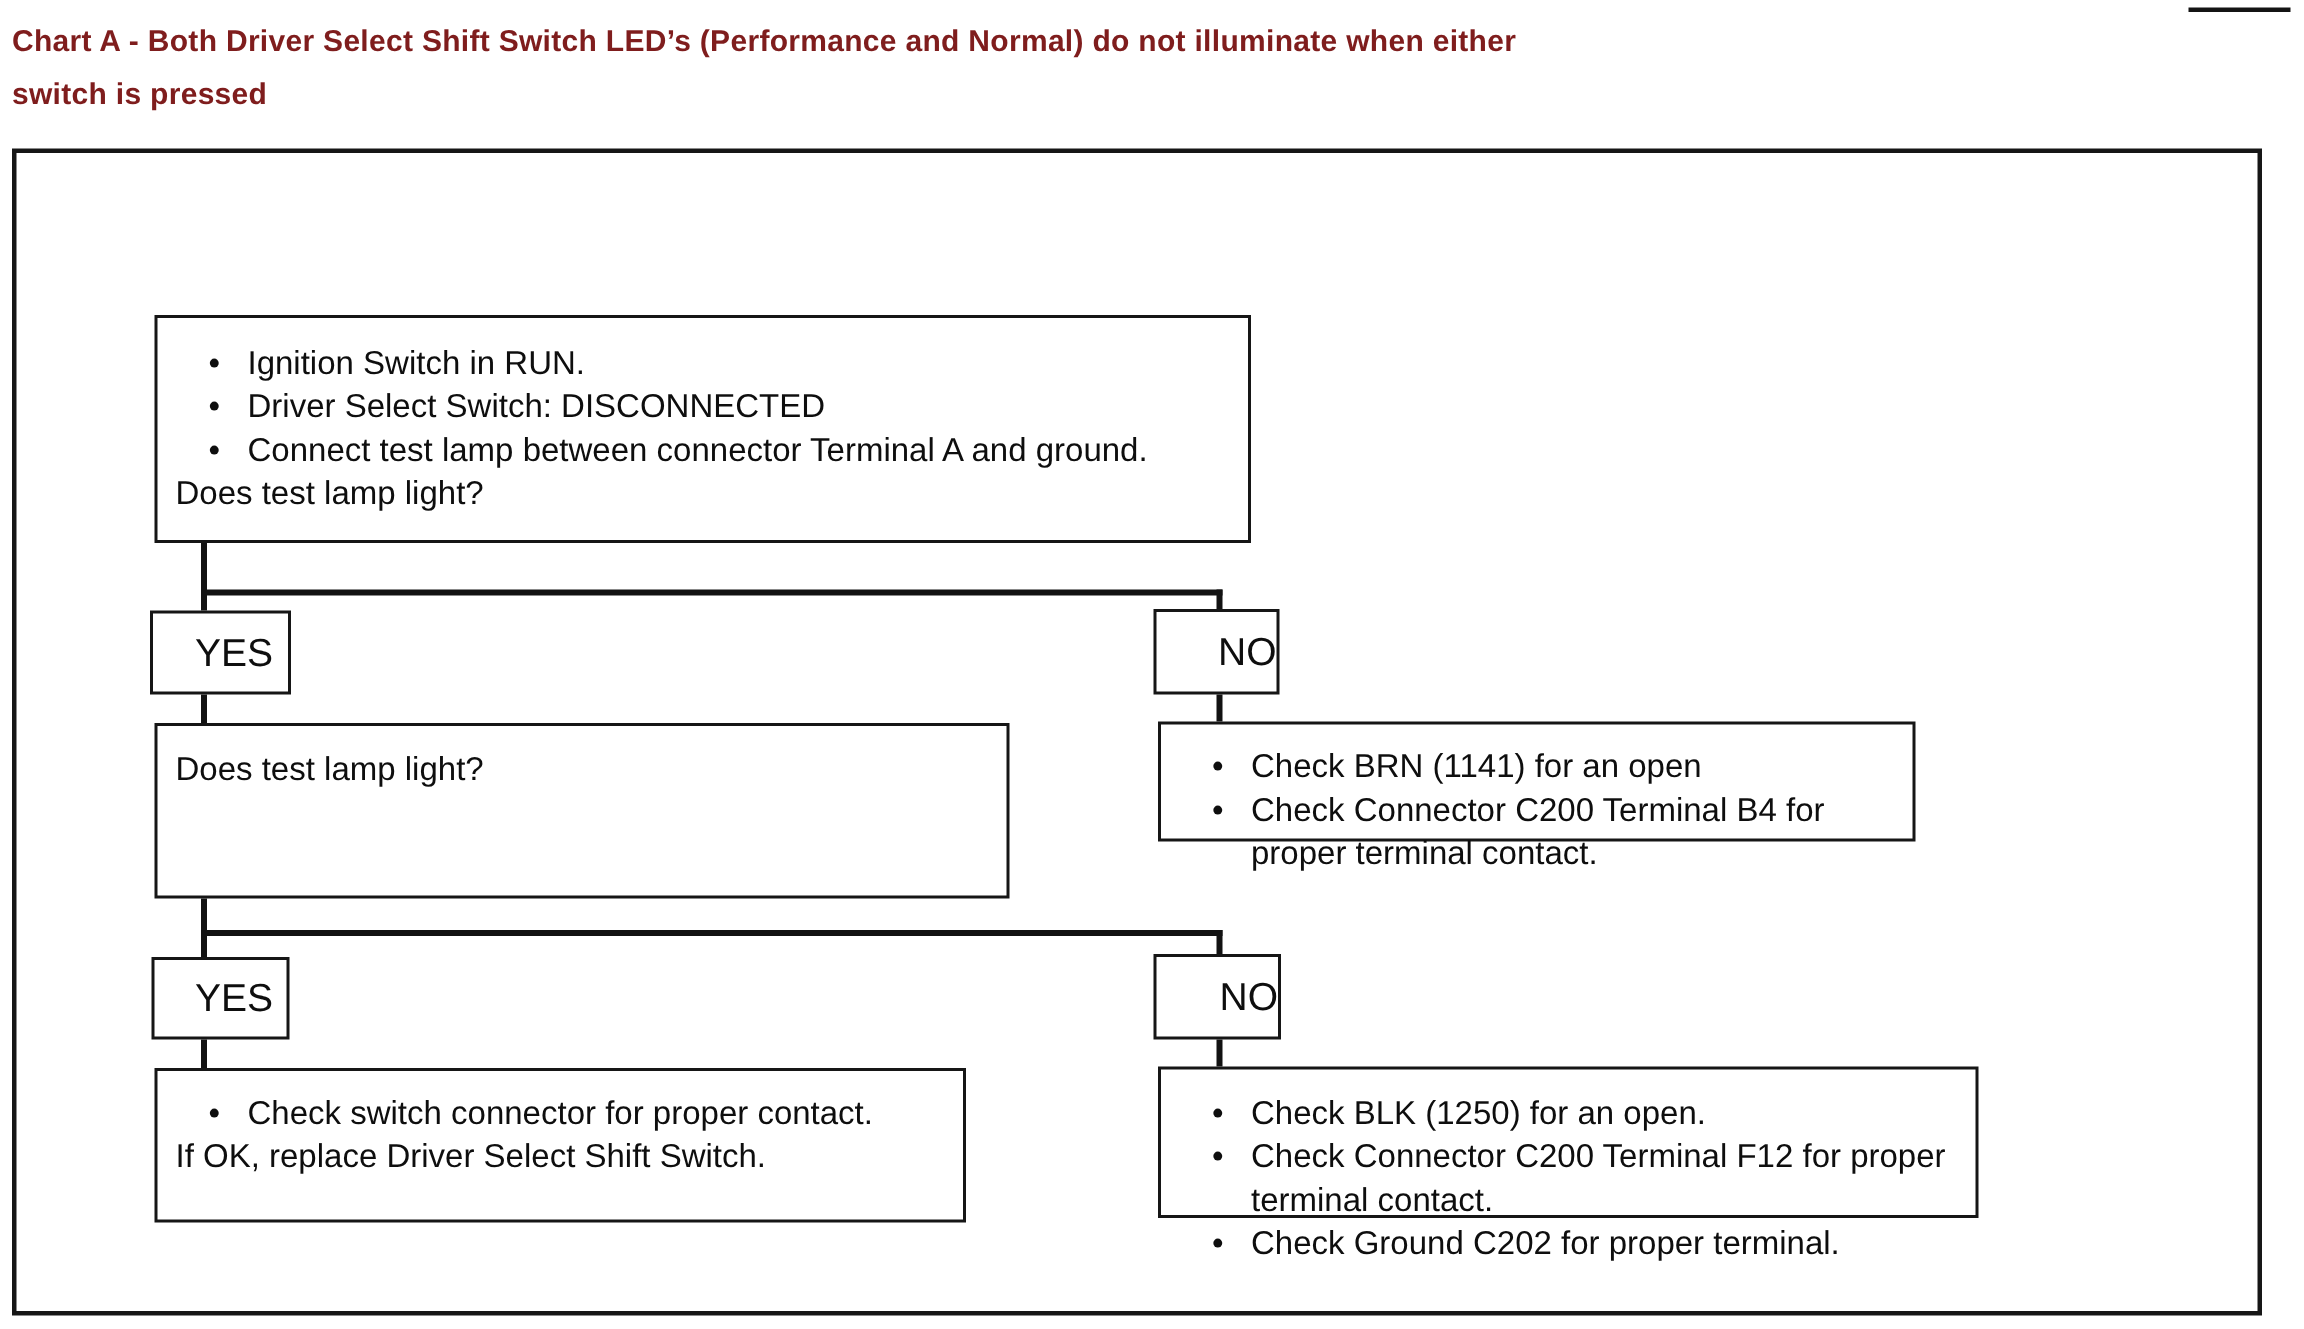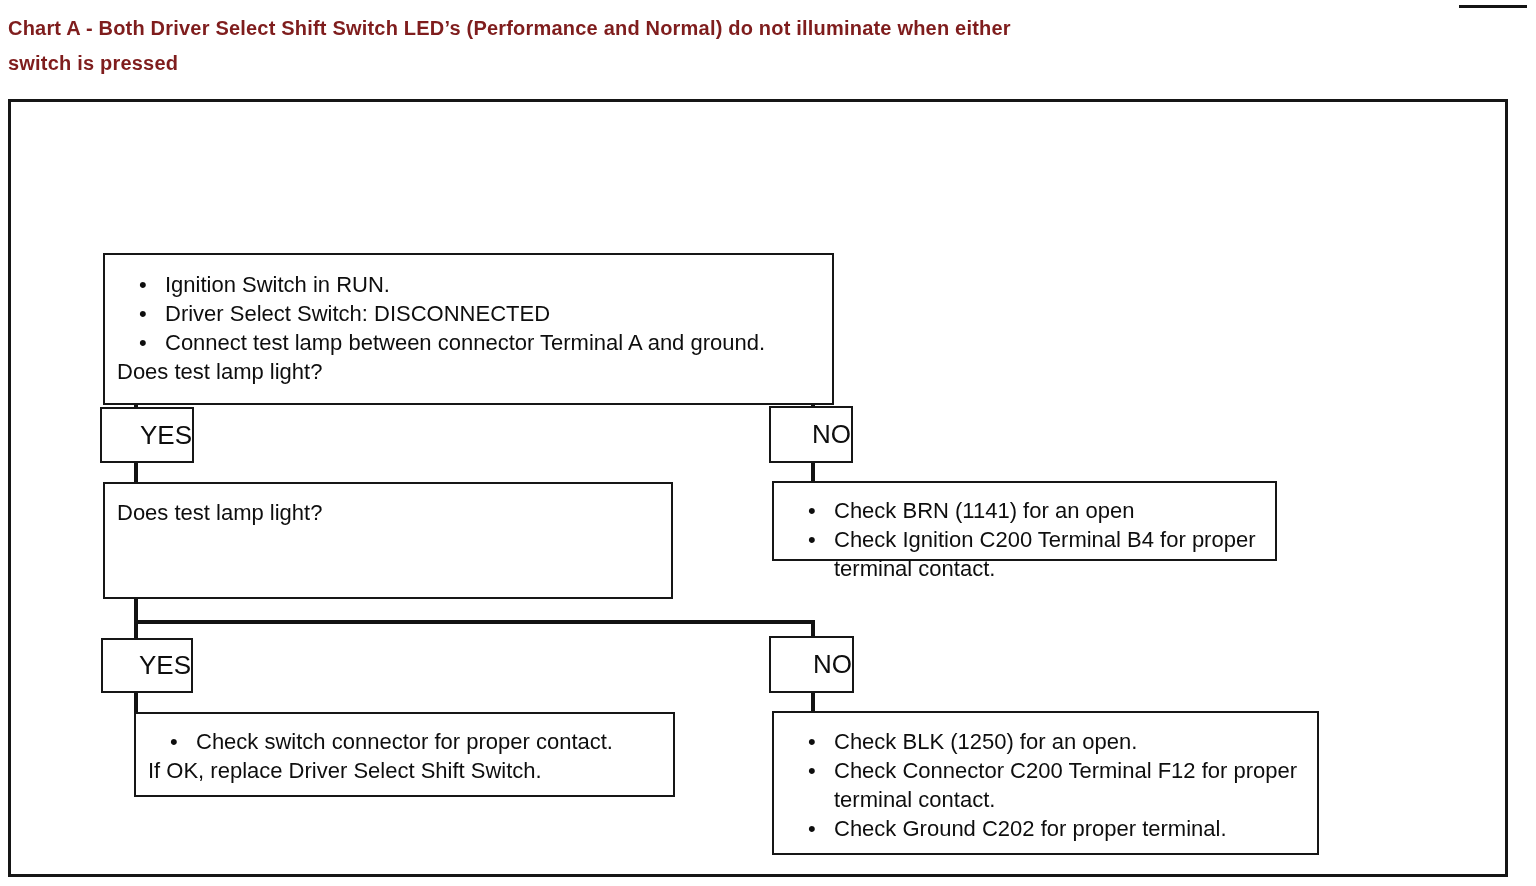--- a/index.html
+++ b/index.html
@@ -49,21 +49,21 @@
   .bullet span { flex: 1; }
 
   .question { margin-left: 0; }
 
   .decision {
     position: absolute; background: #ffffff;
     border: 2px solid #161616;
     font-size: 26px; color: #0e0e0e;
     display: flex; align-items: center;
   }
-  .decision.yes { justify-content: flex-end; padding-left: 18px; }
+  .decision.yes { justify-content: center; padding-left: 18px; }
   .decision.no  { justify-content: flex-end; }
 </style>
 </head>
 <body>
 
 <div class="page">
 
   <div class="title">
     <div>Chart A - Both Driver Select Shift Switch LED’s (Performance and Normal) do not illuminate when either</div>
     <div>switch is pressed</div>
@@ -77,21 +77,21 @@
   <div class="conn" style="left:134px; top:393px; width:681px; height:4px;"></div>
   <div class="conn" style="left:811px; top:393px; width:4px; height:15px;"></div>
   <div class="conn" style="left:134px; top:461px; width:4px; height:23px;"></div>
   <div class="conn" style="left:811px; top:461px; width:4px; height:22px;"></div>
   <div class="conn" style="left:134px; top:596px; width:4px; height:44px;"></div>
   <div class="conn" style="left:134px; top:620px; width:681px; height:4px;"></div>
   <div class="conn" style="left:811px; top:620px; width:4px; height:18px;"></div>
   <div class="conn" style="left:134px; top:690px; width:4px; height:24px;"></div>
   <div class="conn" style="left:811px; top:690px; width:4px; height:23px;"></div>
 
-  <div class="node" style="left:103px; top:210px; width:731px; height:152px; padding-top:15px;margin-top:43px;">
+  <div class="node" style="left:103px; top:210px; width:731px; height:152px; padding-top:15px;">
     <div class="bullet">
         <span>Ignition Switch in RUN.</span>
       </div>
     <div class="bullet">
         <span>Driver Select Switch: DISCONNECTED</span>
       </div>
     <div class="bullet">
         <span>Connect test lamp between connector Terminal A and ground.</span>
       </div>
     <div class="question">Does test lamp light?</div>
@@ -106,39 +106,39 @@
 
   <div class="node" style="left:103px; top:482px; width:570px; height:117px; padding-top:14px;">
     <div class="question">Does test lamp light?</div>
   </div>
 
   <div class="node" style="left:772px; top:481px; width:505px; height:80px; padding-top:13px;">
     <div class="bullet">
         <span>Check BRN (1141) for an open</span>
       </div>
     <div class="bullet">
-        <span>Check Ignition C200 Terminal B4 for proper terminal contact.</span>
+        <span>Check Connector C200 Terminal B4 for proper terminal contact.</span>
       </div>
   </div>
 
   <div class="decision yes" style="left:101px; top:638px; width:92px; height:55px;">
     <span>YES</span>
   </div>
   <div class="decision no" style="left:769px; top:636px; width:85px; height:57px;">
     <span>NO</span>
   </div>
 
-  <div class="node" style="left:103px; top:712px; width:541px; height:85px; padding-top:13px;margin-left:31px;">
+  <div class="node" style="left:103px; top:712px; width:541px; height:103px; padding-top:13px;">
     <div class="bullet">
         <span>Check switch connector for proper contact.</span>
       </div>
     <div class="question">If OK, replace Driver Select Shift Switch.</div>
   </div>
 
-  <div class="node" style="left:772px; top:711px; width:547px; height:144px; padding-top:14px;">
+  <div class="node" style="left:772px; top:711px; width:547px; height:101px; padding-top:14px;">
     <div class="bullet">
         <span>Check BLK (1250) for an open.</span>
       </div>
     <div class="bullet">
         <span>Check Connector C200 Terminal F12 for proper terminal contact.</span>
       </div>
     <div class="bullet">
         <span>Check Ground C202 for proper terminal.</span>
       </div>
   </div>

